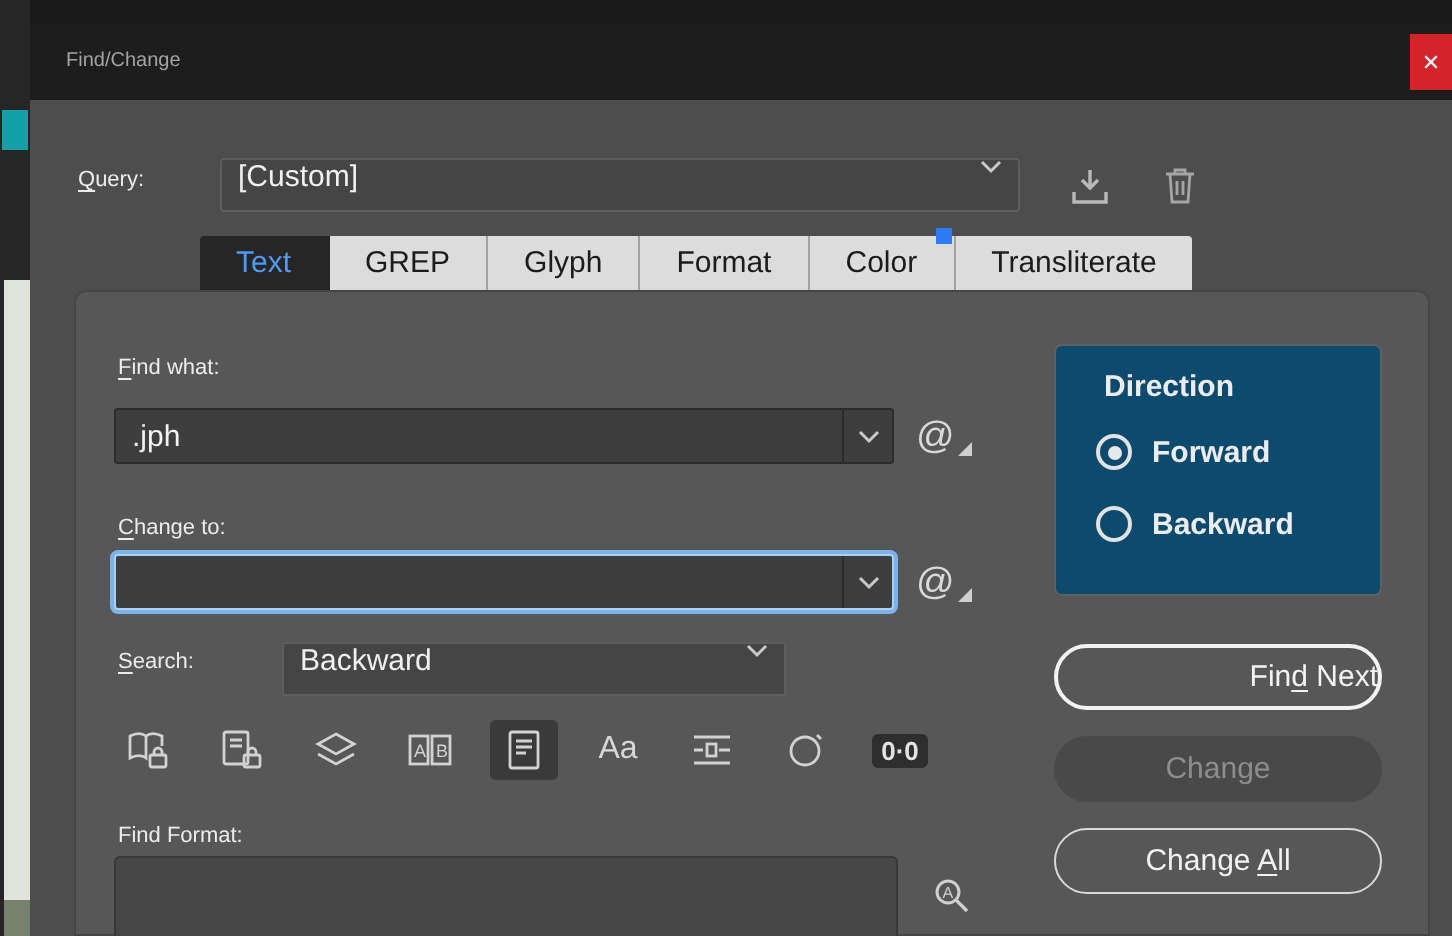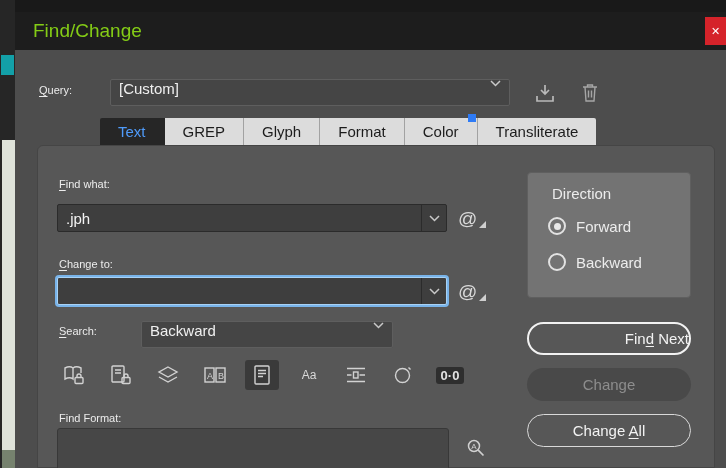--- a/index.html
+++ b/index.html
@@ -9,22 +9,22 @@
     -webkit-font-smoothing:antialiased;
   }
   
   #left-strip{position:absolute;left:0;top:0;width:15px;height:468px;background:#262626;}
   #strip-teal{position:absolute;left:1px;top:55px;width:13px;height:20px;background:#13a0a8;}
   #strip-doc{position:absolute;left:2px;top:140px;width:13px;height:310px;background:#dfe3da;}
   #strip-bottom{position:absolute;left:2px;top:450px;width:13px;height:18px;background:#76826e;}
 
   
   #dialog{position:absolute;left:15px;top:12px;width:711px;height:456px;background:#4d4d4d;overflow:hidden;}
-  #titlebar{position:absolute;left:0;top:0;right:0;height:38px;background:#1d1d1d;color:#84cc16;
-    font-size:19px;line-height:38px;padding-left:18px;box-sizing:border-box;}
+  #titlebar{position:absolute;left:0;top:0;right:0;height:38px;background:#1d1d1d;color:#a3a3a3;
+    font-size:10px;line-height:38px;padding-left:18px;box-sizing:border-box;}
   #close{position:absolute;right:0;top:5px;width:21px;height:28px;background:#d5232a;color:#fff;
     font-size:11px;display:flex;align-items:center;justify-content:center;cursor:pointer;}
 
   .label{position:absolute;color:#ececec;font-size:11px;white-space:nowrap;}
   .accel{text-decoration:underline;text-underline-offset:2px;}
 
   
   .dd{position:absolute;background:#454545;border:1px solid #5e5e5e;border-radius:2px;color:#f0f0f0;
     font-size:15px;display:flex;align-items:flex-start;padding:0 8px;box-sizing:border-box;cursor:pointer;}
   .dd .dd-value{flex:1;overflow:hidden;white-space:nowrap;}
@@ -65,32 +65,32 @@
   .fly{width:0;height:0;border-bottom:7px solid #cfcfcf;border-left:7px solid transparent;margin:0 0 2px 2px;}
 
   #search-label{left:44px;top:313px;}
   #search-dd{left:126px;top:309px;width:252px;height:27px;}
 
   
   #opt-row{position:absolute;left:42px;top:348px;display:flex;gap:13px;}
   .opt{width:34px;height:30px;display:flex;align-items:center;justify-content:center;cursor:pointer;border-radius:3px;}
   .opt.active{background:#3a3a3a;}
   .opt svg{stroke:#d2d2d2;stroke-width:1.4;fill:none;}
-  .opt .glyph{color:#d8d8d8;font-size:12px;}
+  .opt .glyph{color:#d8d8d8;font-size:16px;}
   .badge-num{background:#2e2e2e;border-radius:3px;padding:1px 5px;color:#e2e2e2;font-size:13px;font-weight:bold;}
 
   #format-label{left:44px;top:400px;}
   #format-box{position:absolute;left:42px;top:416px;width:392px;height:48px;background:#474747;
     border:1px solid #383838;border-radius:3px;box-sizing:border-box;cursor:text;}
   #format-search{position:absolute;left:448px;top:424px;width:26px;height:24px;display:flex;
     align-items:center;justify-content:center;cursor:pointer;}
 
   
-  #direction-group{position:absolute;left:512px;top:160px;width:164px;height:126px;background:#737373;
-    border:1px solid #5f5f5f;border-radius:4px;box-sizing:border-box;}
+  #direction-group{position:absolute;left:512px;top:160px;width:164px;height:126px;background:#0c4a6e;
+    border:1px solid #5f5f5f;border-radius:4px;box-sizing:border-box;font-weight:bold;}
   #direction-title{position:absolute;left:24px;top:12px;color:#ececec;font-size:15px;}
   .radio-row{position:absolute;left:20px;display:flex;align-items:center;gap:10px;cursor:pointer;}
   #radio-forward-row{top:44px;align-items:flex-end;}
   #radio-backward-row{top:80px;}
   .radio{width:14px;height:14px;border-radius:50%;border:2px solid #e2e2e2;background:transparent;
     box-sizing:content-box;position:relative;flex:0 0 auto;}
   .radio.selected::after{content:"";position:absolute;left:3.5px;top:3.5px;width:7px;height:7px;border-radius:50%;background:#e8e8e8;}
   .radio-label{color:#ececec;font-size:15px;}
 
   

